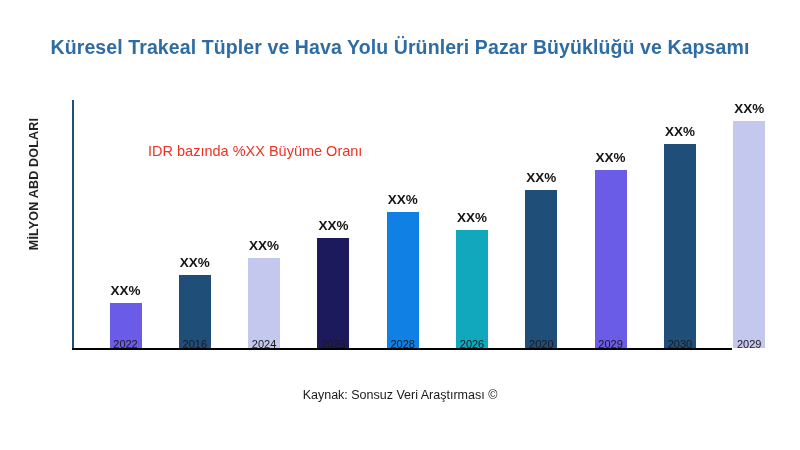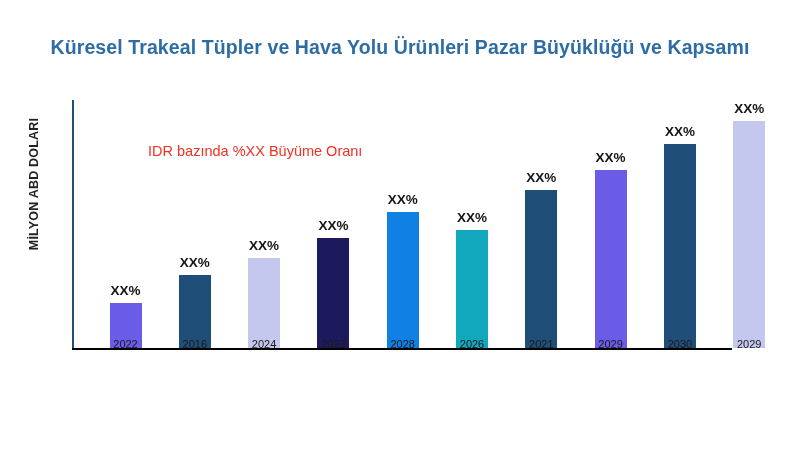--- a/index.html
+++ b/index.html
@@ -166,35 +166,36 @@
         <div class="tick-label">2028</div>
       </div>
       <div class="bar-group" style="left: 456px; width: 32px; height: 348px; top: 0px;">
         <div class="bar" style="height: 118px; background: rgb(17, 168, 189);"></div>
         <div class="bar-value" style="bottom: 123px;">XX%</div>
         <div class="tick-label">2026</div>
       </div>
       <div class="bar-group" style="left: 525.3px; width: 32px; height: 348px; top: 0px;">
         <div class="bar" style="height: 158px; background: rgb(31, 78, 121);"></div>
         <div class="bar-value" style="bottom: 163px;">XX%</div>
-        <div class="tick-label">2021</div>
+        <div class="tick-label">2020</div>
       </div>
       <div class="bar-group" style="left: 594.6px; width: 32px; height: 348px; top: 0px;">
         <div class="bar" style="height: 178px; background: rgb(107, 92, 231);"></div>
         <div class="bar-value" style="bottom: 183px;">XX%</div>
         <div class="tick-label">2029</div>
       </div>
       <div class="bar-group" style="left: 663.9px; width: 32px; height: 348px; top: 0px;">
         <div class="bar" style="height: 204px; background: rgb(31, 78, 121);"></div>
         <div class="bar-value" style="bottom: 209px;">XX%</div>
         <div class="tick-label">2030</div>
       </div>
       <div class="bar-group" style="left: 733.2px; width: 32px; height: 348px; top: 0px;">
         <div class="bar" style="height: 227px; background: rgb(197, 200, 238);"></div>
         <div class="bar-value" style="bottom: 232px;">XX%</div>
         <div class="tick-label">2029</div>
       </div>
     </div>
 
   <div id="growth-note">IDR bazında %XX Büyüme Oranı</div>
 
+  <div id="source-note">Kaynak: Sonsuz Veri Araştırması ©</div>
 
 </div>
 
 </body></html>

